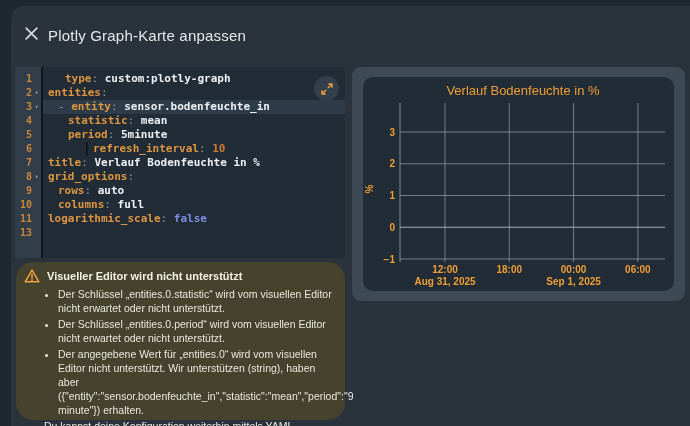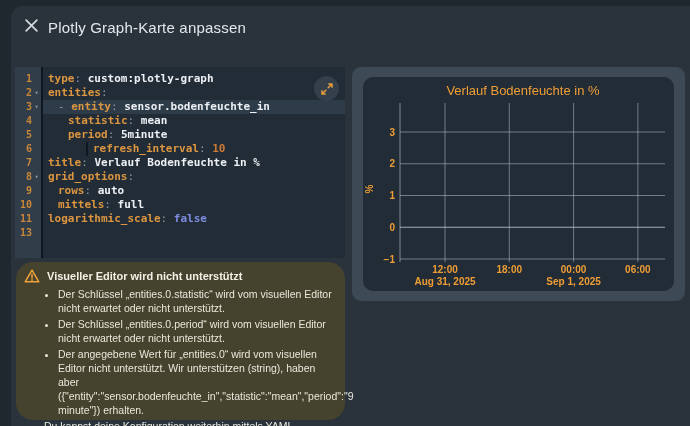--- a/index.html
+++ b/index.html
@@ -7,21 +7,21 @@
     width:690px;height:426px;position:relative;overflow:hidden;
     background:#1f282f;
     font-family:"Liberation Sans",sans-serif;
     -webkit-font-smoothing:antialiased;
   }
   .dialog{
     position:absolute;left:11px;top:6px;right:0;bottom:0;
     background:#2a333c;border-top-left-radius:12px;
   }
   
-  .header{position:absolute;left:0;top:0;right:0;height:52px;text-decoration:underline;}
+  .header{position:absolute;left:0;top:8px;right:0;height:52px;text-decoration:underline;}
   .close-btn{
     position:absolute;left:9px;top:10px;width:22px;height:22px;
     background:none;border:none;padding:2px;cursor:pointer;
   }
   .title{
     position:absolute;left:37px;top:13px;margin:0;
     font-size:15px;font-weight:500;color:#e4e8eb;letter-spacing:.2px;
   }
   
   .editor{
@@ -87,21 +87,21 @@
     <h1 class="title">Plotly Graph-Karte anpassen</h1>
   </div>
 
   <div class="editor">
     <div id="editor-lines">
         <div class="line">
           <span class="gut">
             <span class="lnum">1</span>
             <span class="fold"></span>
           </span>
-          <span class="codecell" style="padding-left: 5px;"><span class="tk-key">type</span><span class="tk-punc">: </span><span class="tk-val">custom:plotly-graph</span></span>
+          <span class="codecell" style="padding-left: 22px;"><span class="tk-key">type</span><span class="tk-punc">: </span><span class="tk-val">custom:plotly-graph</span></span>
         </div>
         <div class="line">
           <span class="gut">
             <span class="lnum">2</span>
             <span class="fold">▾</span>
           </span>
           <span class="codecell" style="padding-left: 5px;"><span class="tk-key">entities</span><span class="tk-punc">:</span></span>
         </div>
         <div class="line active">
           <span class="gut">
@@ -150,21 +150,21 @@
             <span class="lnum">9</span>
             <span class="fold"></span>
           </span>
           <span class="codecell" style="padding-left: 15px;"><span class="tk-key">rows</span><span class="tk-punc">: </span><span class="tk-val">auto</span></span>
         </div>
         <div class="line">
           <span class="gut">
             <span class="lnum">10</span>
             <span class="fold"></span>
           </span>
-          <span class="codecell" style="padding-left: 15px;"><span class="tk-key">mittels</span><span class="tk-punc">: </span><span class="tk-val">full</span></span>
+          <span class="codecell" style="padding-left: 15px;"><span class="tk-key">columns</span><span class="tk-punc">: </span><span class="tk-val">full</span></span>
         </div>
         <div class="line">
           <span class="gut">
             <span class="lnum">11</span>
             <span class="fold"></span>
           </span>
           <span class="codecell" style="padding-left: 5px;"><span class="tk-key">logarithmic_scale</span><span class="tk-punc">: </span><span class="tk-bool">false</span></span>
         </div>
         <div class="line">
           <span class="gut">

